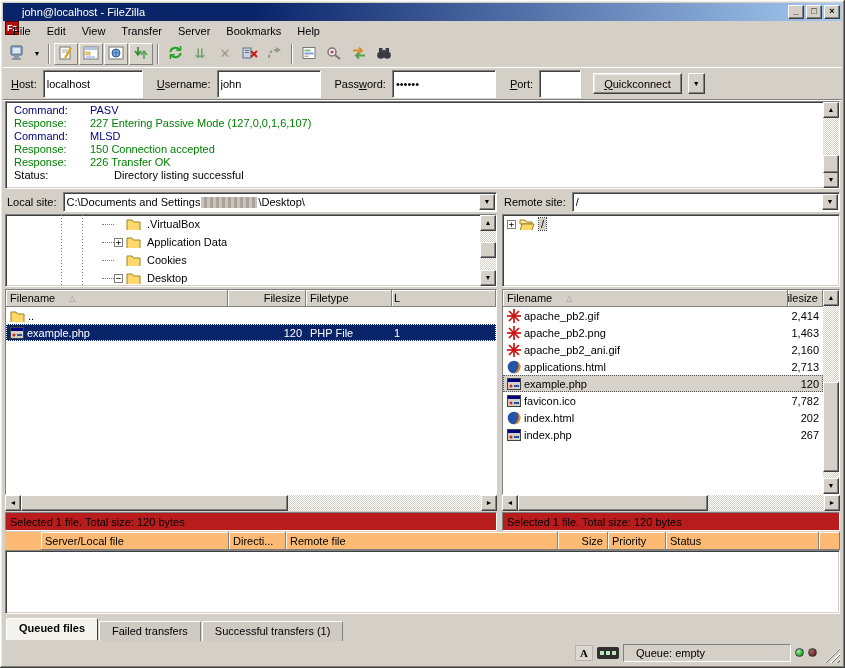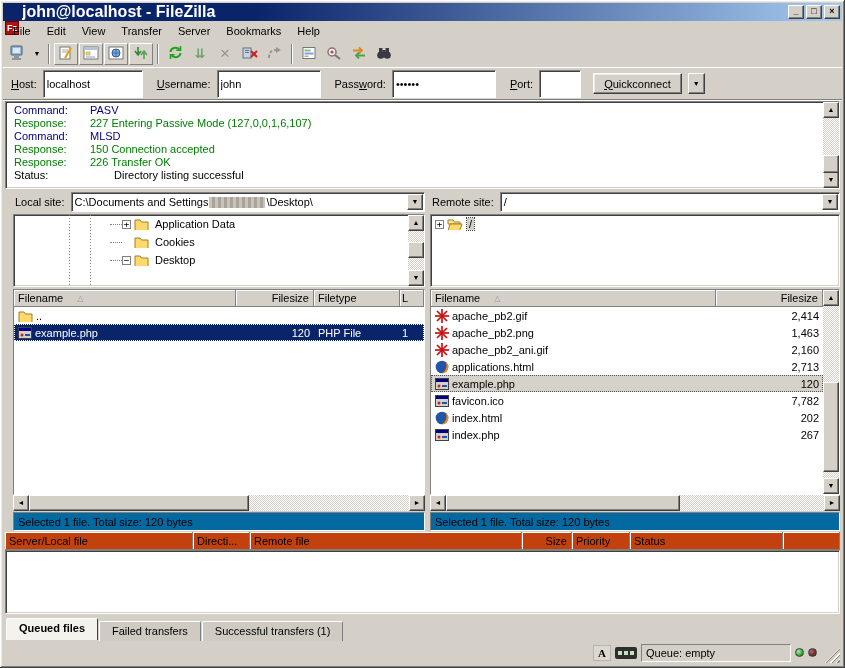--- a/index.html
+++ b/index.html
@@ -11,21 +11,21 @@
     box-shadow: inset -1px -1px 0 #404040, inset 1px 1px 0 #FFFFFF,
                 inset -2px -2px 0 #808080, inset 2px 2px 0 #ECEAE4;
     display:flex; flex-direction:column;
   }
 
   
   .titlebar { height:18px; flex:none; background:linear-gradient(90deg,#0A246A,#0A246A 30%,#A6CAF0);
     display:flex; align-items:center; padding:0 2px; gap:3px; }
   .app-icon { width:14px; height:14px; background:#B01010; border:1px solid #700000;
     color:#fff; font-weight:bold; font-size:9px; line-height:12px; text-align:center; flex:none;margin-top:32px; }
-  .wtitle { color:#fff; font-weight:bold; font-size:16px; flex:1; white-space:nowrap; overflow:hidden; }
+  .wtitle { color:#fff; font-weight:normal; font-size:11px; flex:1; white-space:nowrap; overflow:hidden; }
   .tbtns { display:flex; gap:2px; }
   .tbtn { width:16px; height:14px; background:#D4D0C8; border:1px solid;
     border-color:#fff #404040 #404040 #fff; box-shadow:inset -1px -1px 0 #808080;
     font-size:9px; font-weight:bold; line-height:11px; text-align:center; cursor:default; }
 
   
   .menubar { height:19px; flex:none; display:flex; align-items:center; padding-left:2px; }
   .menu-item { padding:2px 8px; cursor:default; }
 
   
@@ -75,21 +75,21 @@
     border-color:#fff #404040 #404040 #fff; box-shadow:inset -1px -1px 0 #808080;
     font-size:7px; line-height:14px; text-align:center; color:#000; }
   .vthumb,.hthumb { position:absolute; background:#D4D0C8; border:1px solid;
     border-color:#fff #404040 #404040 #fff; box-shadow:inset -1px -1px 0 #808080; }
   .vthumb { left:0; width:16px; }
   .hthumb { top:0; height:16px; }
 
   
   .panes { flex:1; display:flex; padding:0 2px; min-height:0; }
   .pane { display:flex; flex-direction:column; min-width:0; }
-  .pane.local { width:412px; flex:none;margin-left:8px; }
+  .pane.local { width:492px; flex:none; }
   .pane.remote { flex:1; }
   .splitter { width:5px; flex:none; }
   .sitebar { height:22px; flex:none; display:flex; align-items:center; gap:0; }
   .sitelabel { padding:0 6px 0 2px; white-space:nowrap; }
   .combo { flex:1; height:20px; display:flex; background:#fff; border:1px solid #808080;
     border-right-color:#fff; border-bottom-color:#fff; box-shadow:inset 1px 1px 0 #404040; align-items:center; }
   .combo-text { flex:1; padding-left:3px; white-space:nowrap; overflow:hidden; display:flex; align-items:flex-end; }
   .combo-btn { width:16px; height:16px; margin-right:1px; flex:none; background:#D4D0C8; border:1px solid;
     border-color:#fff #404040 #404040 #fff; box-shadow:inset -1px -1px 0 #808080;
     font-size:7px; text-align:center; line-height:14px; }
@@ -126,44 +126,44 @@
   .sel-active { background:#0A246A; color:#fff; outline:1px dotted #fff; outline-offset:-1px; }
   .sel-inactive { background:#D6D2CA; outline:1px dotted #555; outline-offset:-1px; }
 
   .local .c-name { width:222px; flex:none; }
   .local .c-size { width:78px; flex:none; }
   .local .c-type { width:86px; flex:none; }
   .local .c-mod  { flex:1; padding:0 2px; }
   .remote .c-name { width:285px; flex:none; }
   .remote .c-size { flex:1; }
 
-  .pane-status { height:19px; flex:none; margin-top:1px; background:#0369a1; border:1px solid;
+  .pane-status { height:19px; flex:none; margin-top:1px; background:#b91c1c; border:1px solid;
     border-color:#808080 #fff #fff #808080; display:flex; align-items:center; padding:4px 4px; white-space:nowrap; overflow:hidden; }
 
   
   .queue { height:82px; flex:none; margin:1px 2px 0 2px; display:flex; flex-direction:column; }
   .qheader { height:18px; flex:none; display:grid;
-    grid-template-columns:188px 57px 272px 50px 58px 153px 1fr; background:#c2410c; }
+    grid-template-columns:188px 57px 272px 50px 58px 153px 1fr; background:#fdba74;padding-left:36px; }
   .qbody { flex:1; }
 
   
   .tabsbar { height:26px; flex:none; display:flex; align-items:flex-end; padding:3px 0 0 3px; gap:1px; }
   .tab { padding:3px 12px 4px 12px; background:#CFCBC3; border:1px solid;
     border-color:#fff #808080 #808080 #fff; border-bottom:none; border-radius:2px 2px 0 0; position:relative; top:1px; }
   .tab.active { background:#F4F2EC; font-weight:bold; border-color:#fff #404040 transparent #fff; top:0; padding-bottom:6px; }
 
   
   .statusbar { height:25px; flex:none; display:flex; align-items:center; padding:2px 2px 2px 6px; gap:4px; }
   .sb-spacer { flex:1; }
   .dtype { width:18px; height:16px; display:flex; align-items:center; justify-content:center;
     font-weight:bold; font-size:11px; font-family:"Liberation Serif",serif; border:1px solid #B8B4AC; background:#DCD8D0; }
   .speedbadge { width:22px; height:12px; background:#2E2E2E; border-radius:2px; display:flex; align-items:center; justify-content:center;
     color:#BFE3BF; font-size:6px; letter-spacing:0.5px; font-family:"DejaVu Sans Mono",monospace; }
-  .queue-panel { width:150px; height:18px; background:#D4D0C8; border:1px solid;
-    border-color:#808080 #fff #fff #808080; display:flex; align-items:center; padding:0 4px; }
+  .queue-panel { width:168px; height:18px; background:#D4D0C8; border:1px solid;
+    border-color:#808080 #fff #fff #808080; display:flex; align-items:center; padding:0 12px; }
   .led { width:9px; height:9px; border-radius:50%; border:1px solid #404040; }
   .led.green { background:radial-gradient(circle at 35% 35%, #A8F0A8, #1E9E1E 70%); }
   .led.red { background:radial-gradient(circle at 35% 35%, #B06868, #5E2424 70%); }
   .grip { width:15px; height:15px; margin-left:4px; align-self:flex-end;
     background:repeating-linear-gradient(135deg, transparent 0 2px, #fff 2px 3px, #808080 3px 4px);
     clip-path:polygon(100% 0, 100% 100%, 0 100%); }
 </style>
 </head>
 <body>
 
@@ -356,20 +356,30 @@
             </span>
           <div class="combo-btn">▼</div>
         </div>
       </div>
       <div class="treebox sunken">
         <div class="treecontent">
           <div class="guide" style="left:55px"></div>
           <div class="guide" style="left:76px"></div>
           <div class="tree-row">
             <span class="stub"></span>
+              <span class="noexp"></span>
+            <span class="ticon">
+                <svg width="15" height="12">
+                  <path d="M1 2 h5 l1.5 2 H14 v9 H1 Z" fill="#FFD96B" stroke="#A08020"></path>
+                </svg>
+              </span>
+            <span class="tree-label">.VirtualBox</span>
+          </div>
+          <div class="tree-row">
+            <span class="stub"></span>
               <span class="expander">+</span>
             <span class="ticon">
                 <svg width="15" height="12">
                   <path d="M1 2 h5 l1.5 2 H14 v9 H1 Z" fill="#FFD96B" stroke="#A08020"></path>
                 </svg>
               </span>
             <span class="tree-label">Application Data</span>
           </div>
           <div class="tree-row">
             <span class="stub"></span>

